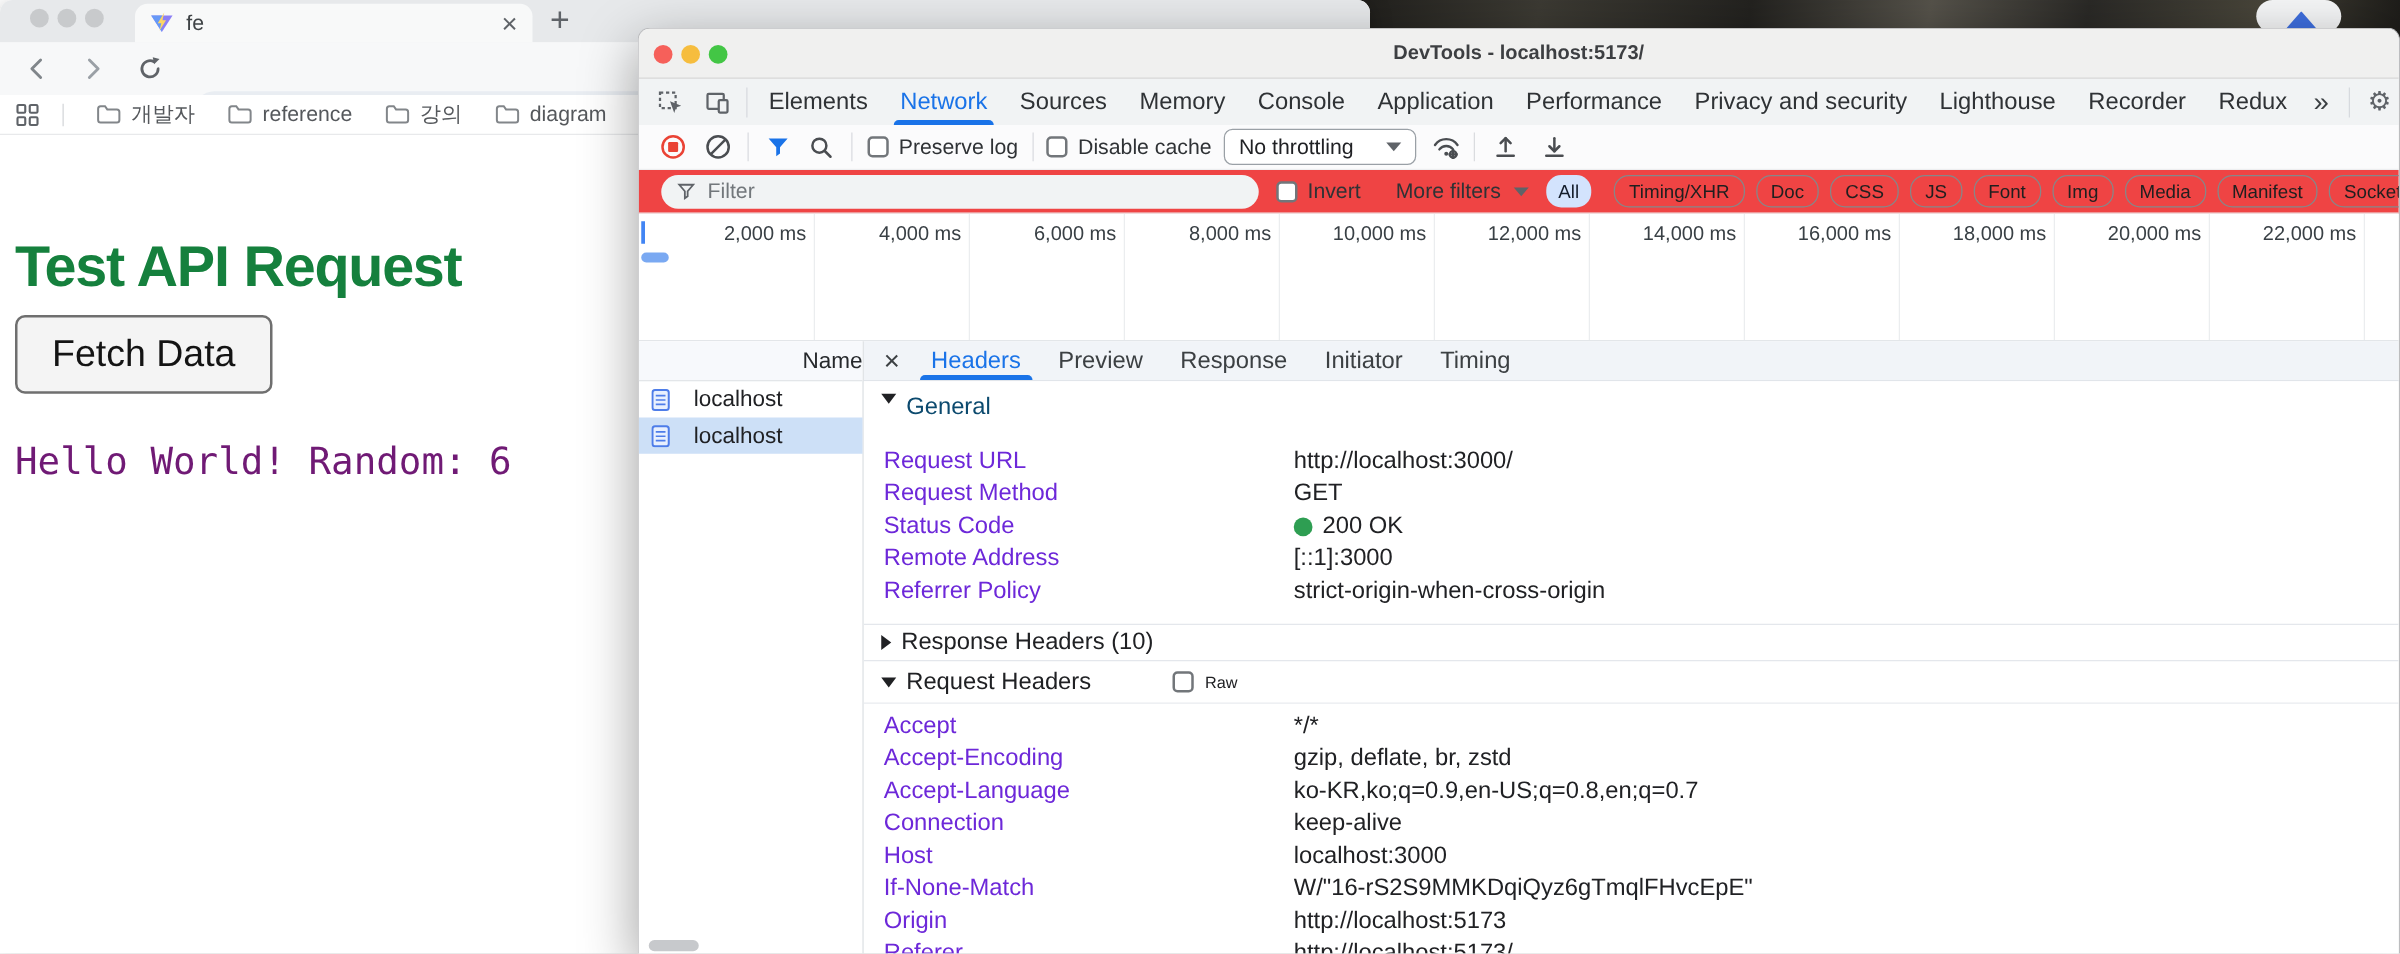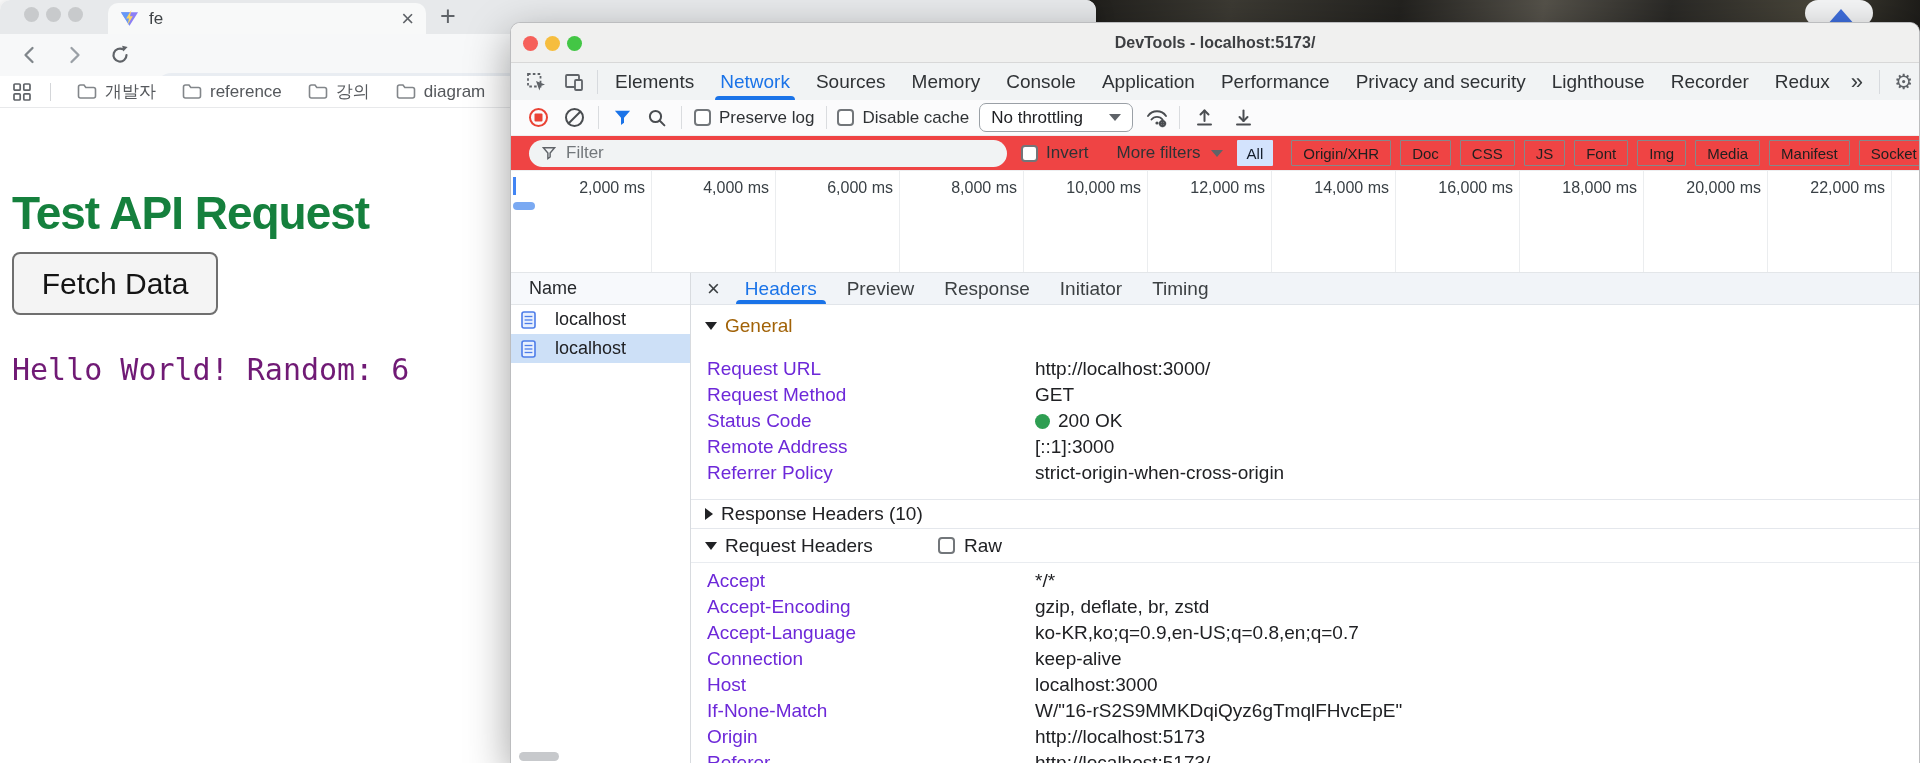--- a/index.html
+++ b/index.html
@@ -71,58 +71,58 @@
   .caret{width:0;height:0;border-left:6px solid transparent;border-right:6px solid transparent;border-top:7px solid #5f6368;}
 
   .dt-filterrow{height:35px;display:flex;align-items:center;background:#ef4444;border-bottom:1px solid #edeef0;}
   .filter-pill{margin-left:18px;width:478px;height:27px;border-radius:14px;background:#f1f3f4;
     display:flex;align-items:center;padding:0 12px;gap:9px;flex:none;}
   .filter-pill input{flex:1;border:none;outline:none;background:transparent;font-size:17px;color:#202124;
     font-family:"Liberation Sans",sans-serif;}
   .filter-pill input::placeholder{color:#72777b;}
   .morefilters{display:flex;align-items:center;gap:10px;font-size:17px;color:#2f3235;white-space:nowrap;}
   .chip{height:26px;display:flex;align-items:center;padding:0 11px;border:1.5px solid #85888a;
-    border-radius:1px;font-size:15px;color:#1f1f1f;white-space:nowrap;flex:none;}
+    border-radius:12px;font-size:15px;color:#1f1f1f;white-space:nowrap;flex:none;}
   .chip.selected{border:none;background:#d3e3fd;color:#131c2b;padding:0 10px;}
 
   .dt-timeline{position:relative;height:102px;background:#fff;border-bottom:1px solid #e3e6e9;overflow:hidden;}
   .gl{position:absolute;top:0;bottom:0;width:1px;background:#ebedef;}
   .tick{position:absolute;top:8px;width:100px;text-align:right;font-size:16px;color:#394045;}
   .mark-a{position:absolute;left:2px;top:6px;width:3px;height:18px;background:#4285f4;}
   .mark-b{position:absolute;left:2px;top:31px;width:22px;height:8px;background:#7aa9f2;border-radius:4px;}
 
   .dt-main{position:absolute;left:0;top:250px;right:0;bottom:0;display:flex;}
   .names{width:180px;flex:none;border-right:1px solid #d8dbdf;display:flex;flex-direction:column;position:relative;background:#fff;}
   .names-header{height:32px;background:#f7f9fc;border-bottom:1px solid #e3e6e9;display:flex;align-items:center;
-    padding-left:18px;font-size:18px;color:#26292c;flex:none;}
+    padding-left:18px;font-size:18px;color:#26292c;flex:none;justify-content:flex-end;}
   .req-row{height:29px;display:flex;align-items:center;gap:19px;padding-left:10px;font-size:18px;color:#202124;flex:none;}
   .req-row.selected{background:#cde0f7;}
   .scroll-thumb{position:absolute;left:8px;bottom:2px;width:40px;height:9px;border-radius:5px;background:#c7c9cc;}
 
   .detail{flex:1;min-width:0;display:flex;flex-direction:column;}
   .detail-tabs{height:32px;background:#f1f4f8;border-bottom:1px solid #e1e5ea;display:flex;align-items:center;flex:none;}
   .dtab{height:100%;display:flex;align-items:center;padding:0 15px;font-size:19px;color:#3c4043;position:relative;}
   .dtab.selected{color:#1a73e8;}
   .dtab.selected::after{content:"";position:absolute;left:6px;right:6px;bottom:0;height:4px;
     border-radius:4px 4px 0 0;background:#1a73e8;}
   .detail-close{margin:0 10px 0 16px;font-size:22px;color:#3c4043;}
   .detail-body{position:relative;flex:1;background:#fff;overflow:hidden;}
 
   .tri-down{width:0;height:0;border-left:6px solid transparent;border-right:6px solid transparent;border-top:8px solid #202124;flex:none;}
   .tri-right{width:0;height:0;border-top:6px solid transparent;border-bottom:6px solid transparent;border-left:8px solid #202124;flex:none;}
-  .sec-title{position:absolute;left:14px;display:flex;align-items:center;gap:8px;font-size:19px;color:#a16207;}
+  .sec-title{position:absolute;left:14px;display:flex;align-items:flex-start;gap:8px;font-size:19px;color:#0c4a6e;}
   .kvrow{height:26px;display:flex;align-items:center;}
   .kvrow .k{margin-left:16px;width:328px;flex:none;font-size:19px;color:#6d28d9;white-space:nowrap;}
   .kvrow .v{font-size:19px;color:#202124;white-space:nowrap;display:flex;align-items:center;gap:8px;}
   .gen-rows{position:absolute;top:51px;left:0;right:0;}
   .rh-row{position:absolute;top:194px;left:0;right:0;height:30px;border-top:1px solid #e4e7ec;border-bottom:1px solid #e4e7ec;
     display:flex;align-items:center;gap:8px;padding-left:14px;font-size:19px;color:#202124;}
   .rqh-row{position:absolute;top:224px;left:0;right:0;height:34px;border-bottom:1px solid #e9ecf0;
     display:flex;align-items:center;gap:8px;padding-left:14px;font-size:19px;color:#202124;}
-  .raw-wrap{position:absolute;left:247px;display:flex;align-items:center;gap:9px;font-size:19px;color:#202124;}
+  .raw-wrap{position:absolute;left:247px;display:flex;align-items:center;gap:9px;font-size:13px;color:#202124;}
   .reqh-rows{position:absolute;top:263px;left:0;right:0;}
   .status-dot{width:15px;height:15px;border-radius:50%;background:#2e9e52;flex:none;}
 
   svg{display:block;}
 </style>
 </head>
 <body>
 
 <div id="screen">
 
@@ -359,21 +359,21 @@
         <span class="box"></span>
         <span>Invert</span>
       </label>
       <div class="vsep" style="margin-left:13px"></div>
       <div class="morefilters" style="margin-left:15px">
         <span>More filters</span>
         <span class="caret"></span>
       </div>
       <div class="chip selected" style="margin-left:14px">All</div>
       <div class="vsep" style="margin-left:9px;height:20px"></div>
-      <div class="chip" style="margin-left:9px">Origin/XHR</div>
+      <div class="chip" style="margin-left:9px">Timing/XHR</div>
       <div class="chip" style="margin-left:9px">Doc</div>
       <div class="chip" style="margin-left:9px">CSS</div>
       <div class="chip" style="margin-left:9px">JS</div>
       <div class="chip" style="margin-left:9px">Font</div>
       <div class="chip" style="margin-left:9px">Img</div>
       <div class="chip" style="margin-left:9px">Media</div>
       <div class="chip" style="margin-left:9px">Manifest</div>
       <div class="chip" style="margin-left:9px">Socket</div>
 
     </div>

